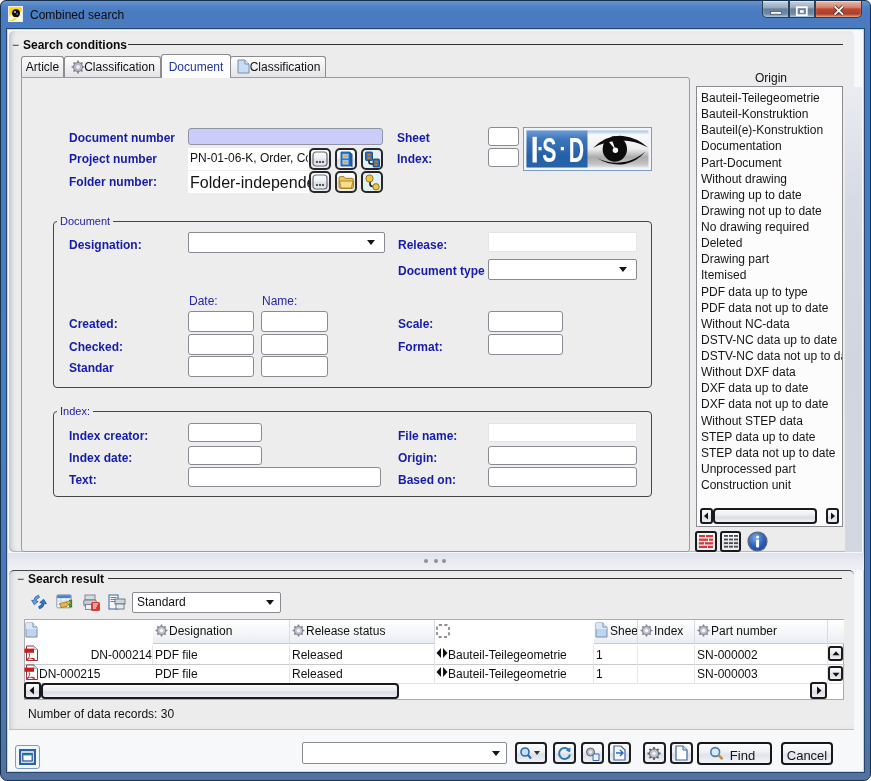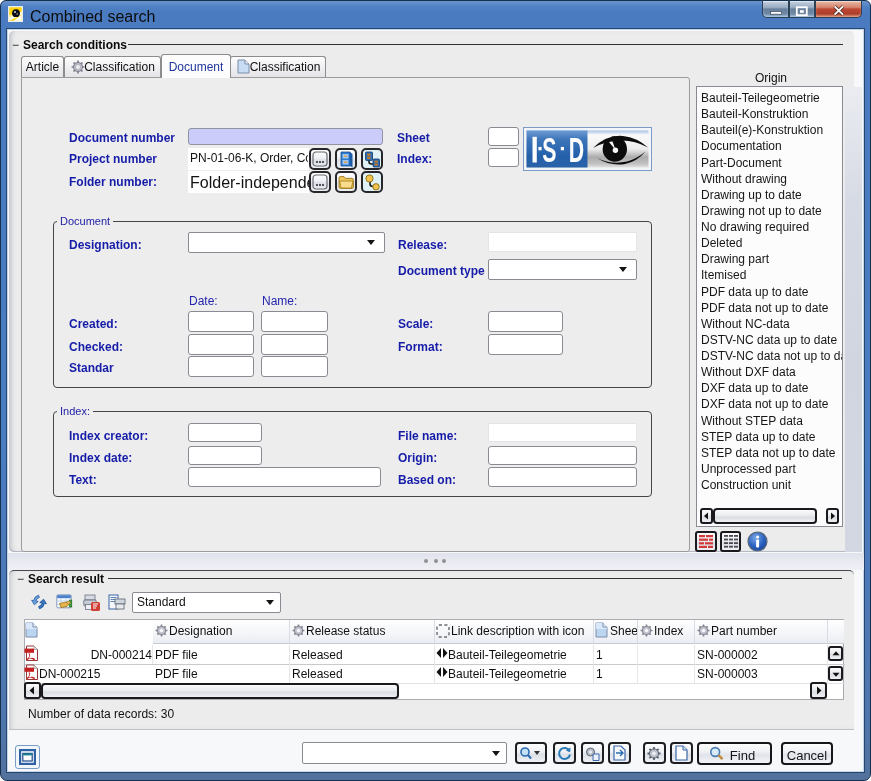--- a/index.html
+++ b/index.html
@@ -50,21 +50,21 @@
 <svg class="icon" style="left:8px; top:6px;" width="15" height="16" viewBox="0 0 15 16">
     <rect x="0" y="0" width="15" height="16" fill="#E9EDF3"></rect>
     <rect x="1.3" y="1.3" width="12.4" height="13.4" fill="#FFD400"></rect>
     <path d="M1.3 11.2 L13.7 5.4 L13.7 8.8 L1.3 14.7 Z" fill="#FBFBF2"></path>
     <path d="M5.5 14.7 L13.7 8.8 L13.7 14.7 Z" fill="#FDFDFA"></path>
     <path d="M1.3 9 Q5 7.5 7 7.8 L7 10 L1.3 12 Z" fill="#FDF6C8" opacity="0.7"></path>
     <circle cx="8" cy="7.2" r="3.9" fill="#0C0C16"></circle>
     <circle cx="7" cy="6" r="0.9" fill="#E8E8F0"></circle>
     <circle cx="9.2" cy="8" r="0.7" fill="#C8C8D8"></circle>
   </svg>
-<div class="abs" style="left:30px; top:8px; font-size:16px; color:#0C0C0C;">Combined search</div>
+<div class="abs" style="left:30px; top:8px; font-size:12px; color:#0C0C0C;">Combined search</div>
 <div class="capbtn" style="left:762px; width:27px; border-radius:0 0 0 5px;"></div>
 <div class="capbtn" style="left:789px; width:26px;"></div>
 <div class="capbtn" style="left:815px; width:47px; border-radius:0 0 5px 0; background:linear-gradient(180deg,#E9BCA9 0%,#D4836E 40%,#BE4833 50%,#AC3E2B 80%,#D28A6E 100%); box-shadow:inset 0 1px 0 #F2D8CA, inset 0 -1px 2px rgba(240,170,140,0.75);"></div>
 <svg class="icon" style="left:770px; top:11px;" width="12" height="4" viewBox="0 0 12 4">
     <rect x="0.5" y="0.4" width="11" height="2.8" fill="#FDFDFD" stroke="#37475A" stroke-width="0.7"></rect>
   </svg>
 <svg class="icon" style="left:795px; top:6px;" width="14" height="11" viewBox="0 0 14 11">
     <rect x="1.8" y="1.2" width="10" height="8" fill="none" stroke="#FDFDFD" stroke-width="1.8"></rect>
     <rect x="5" y="4.2" width="3.8" height="2.6" fill="#FDFDFD"></rect>
   </svg>
@@ -236,21 +236,21 @@
     <div>Bauteil(e)-Konstruktion</div>
 <div>Documentation</div>
     <div>Part-Document</div>
     <div>Without drawing</div>
     <div>Drawing up to date</div>
 <div>Drawing not up to date</div>
     <div>No drawing required</div>
     <div>Deleted</div>
     <div>Drawing part</div>
 <div>Itemised</div>
-    <div>PDF data up to date</div>
+    <div>PDF data up to type</div>
     <div>PDF data not up to date</div>
     <div>Without NC-data</div>
 <div>DSTV-NC data up to date</div>
     <div>DSTV-NC data not up to date</div>
     <div>Without DXF data</div>
 <div>DXF data up to date</div>
     <div>DXF data not up to date</div>
     <div>Without STEP data</div>
 <div>STEP data up to date</div>
     <div>STEP data not up to date</div>
@@ -343,21 +343,20 @@
     <rect x="7" y="5" width="10" height="5" fill="#D0D6DE" stroke="#5A6472" stroke-width="0.8"></rect>
     <rect x="8" y="10" width="8" height="5" fill="#E8EAF0" stroke="#5A6472" stroke-width="0.8"></rect>
   </svg>
 <div class="drop" style="left:132px; top:592px; width:149px; height:21px;"></div>
 <div class="abs" style="left:137px; top:595px; font-size:12px; color:#111;">Standard</div>
 <div class="darr" style="left:266px; top:600px;"></div>
 
 <div id="tbl">
   <div class="th" style="left:128px; width:137px;"><span style="margin-left:16px;">Designation</span></div>
   <div class="th" style="left:265px; width:145px;"><span style="margin-left:16px;">Release status</span></div>
-  <div class="th" style="left:410px; width:159px;"><span style="margin-left:16px;">Link description with icon</span></div>
   <div class="th" style="left:569px; width:44px;"><span style="margin-left:16px;">Shee</span></div>
   <div class="th" style="left:613px; width:57px;"><span style="margin-left:16px;">Index</span></div>
   <div class="th" style="left:670px; width:133px;"><span style="margin-left:16px;">Part number</span></div>
   <div class="th" style="left:803px; width:16px; border-right:none;"></div>
   <div class="td row1" style="left:0; width:128px;text-align:right;"><span style="margin-left:14px;">DN-000214</span></div>
   <div class="td row1" style="left:128px; width:137px;"><span style="margin-left:2px;">PDF file</span></div>
   <div class="td row1" style="left:265px; width:145px;"><span style="margin-left:2px;">Released</span></div>
   <div class="td row1" style="left:410px; width:159px;"><span style="margin-left:13px;">Bauteil-Teilegeometrie</span></div>
   <div class="td row1" style="left:569px; width:44px;"><span style="margin-left:2px;">1</span></div>
   <div class="td row1" style="left:613px; width:57px;"></div>

